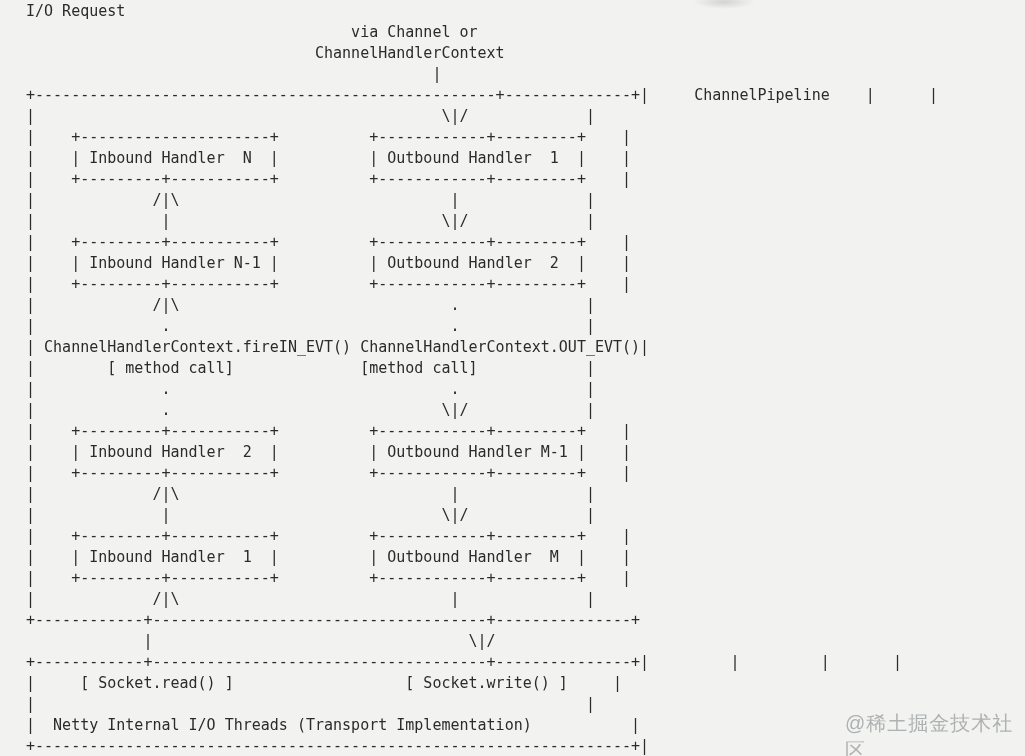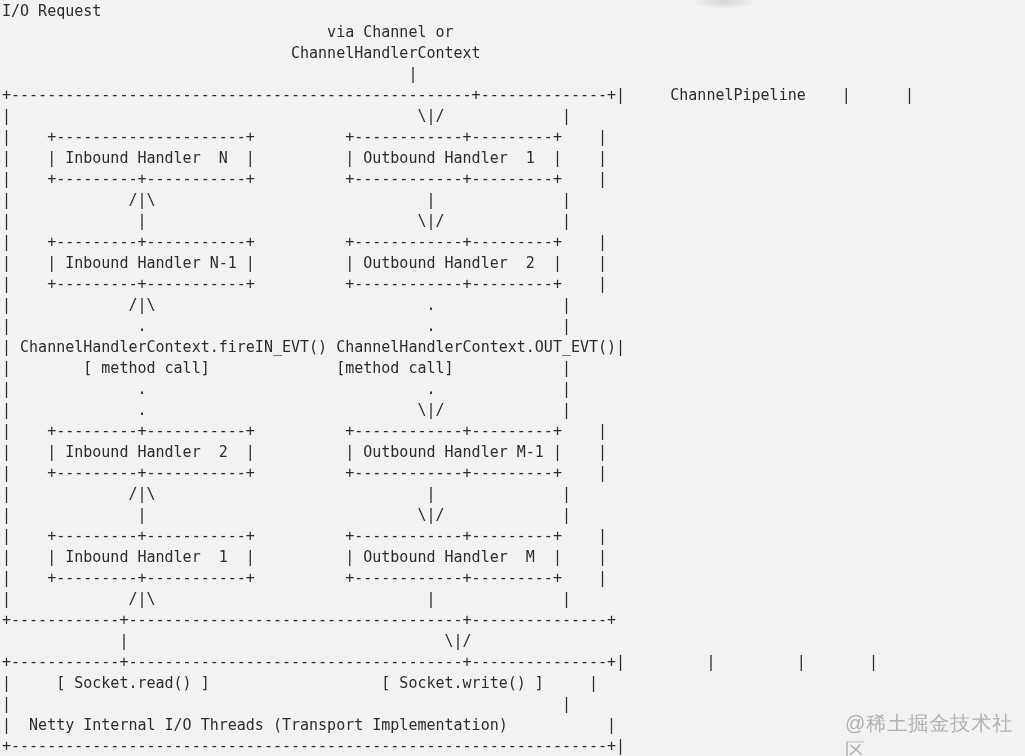--- a/index.html
+++ b/index.html
@@ -10,20 +10,21 @@
     width: 1025px;
     height: 756px;
     background: #f2f2f0;
     overflow: hidden;
     position: relative;
     font-family: "DejaVu Sans Mono", "Liberation Mono", monospace;
   }
   .screen {
     position: absolute;
     inset: 0;
+    padding-left: 24px;
   }
   pre.ascii {
     margin: 0;
     padding: 1px 0 0 2px;
     font-family: "DejaVu Sans Mono", "Liberation Mono", monospace;
     font-size: 15px;
     line-height: 21px;
     letter-spacing: 0;
     color: #2b2b2b;
     white-space: pre;

